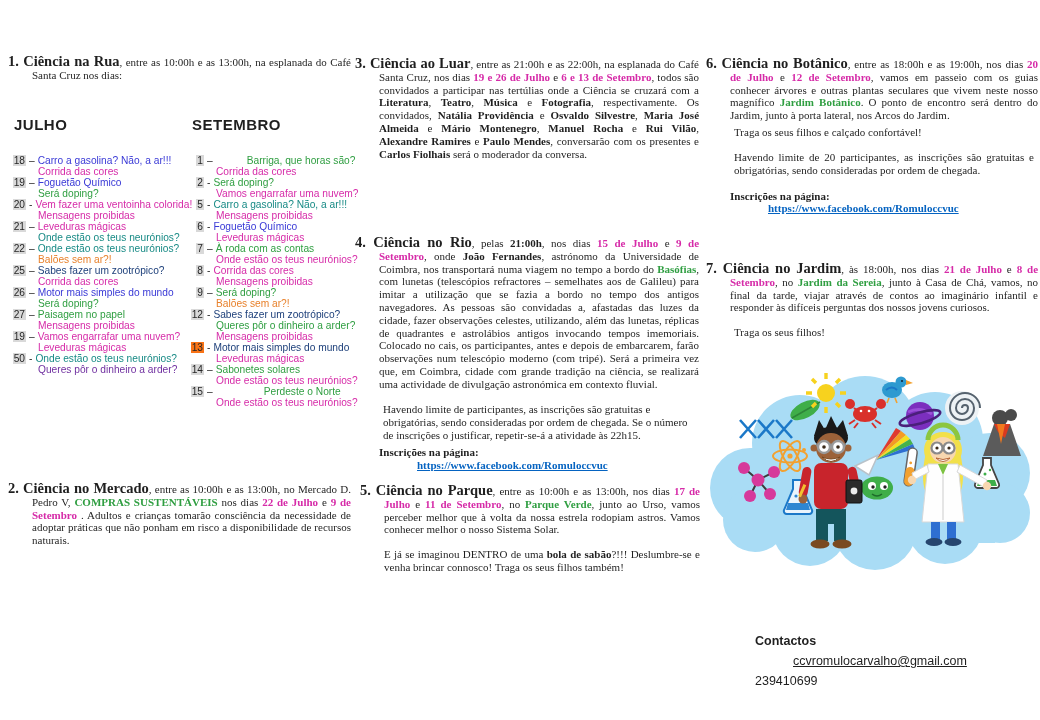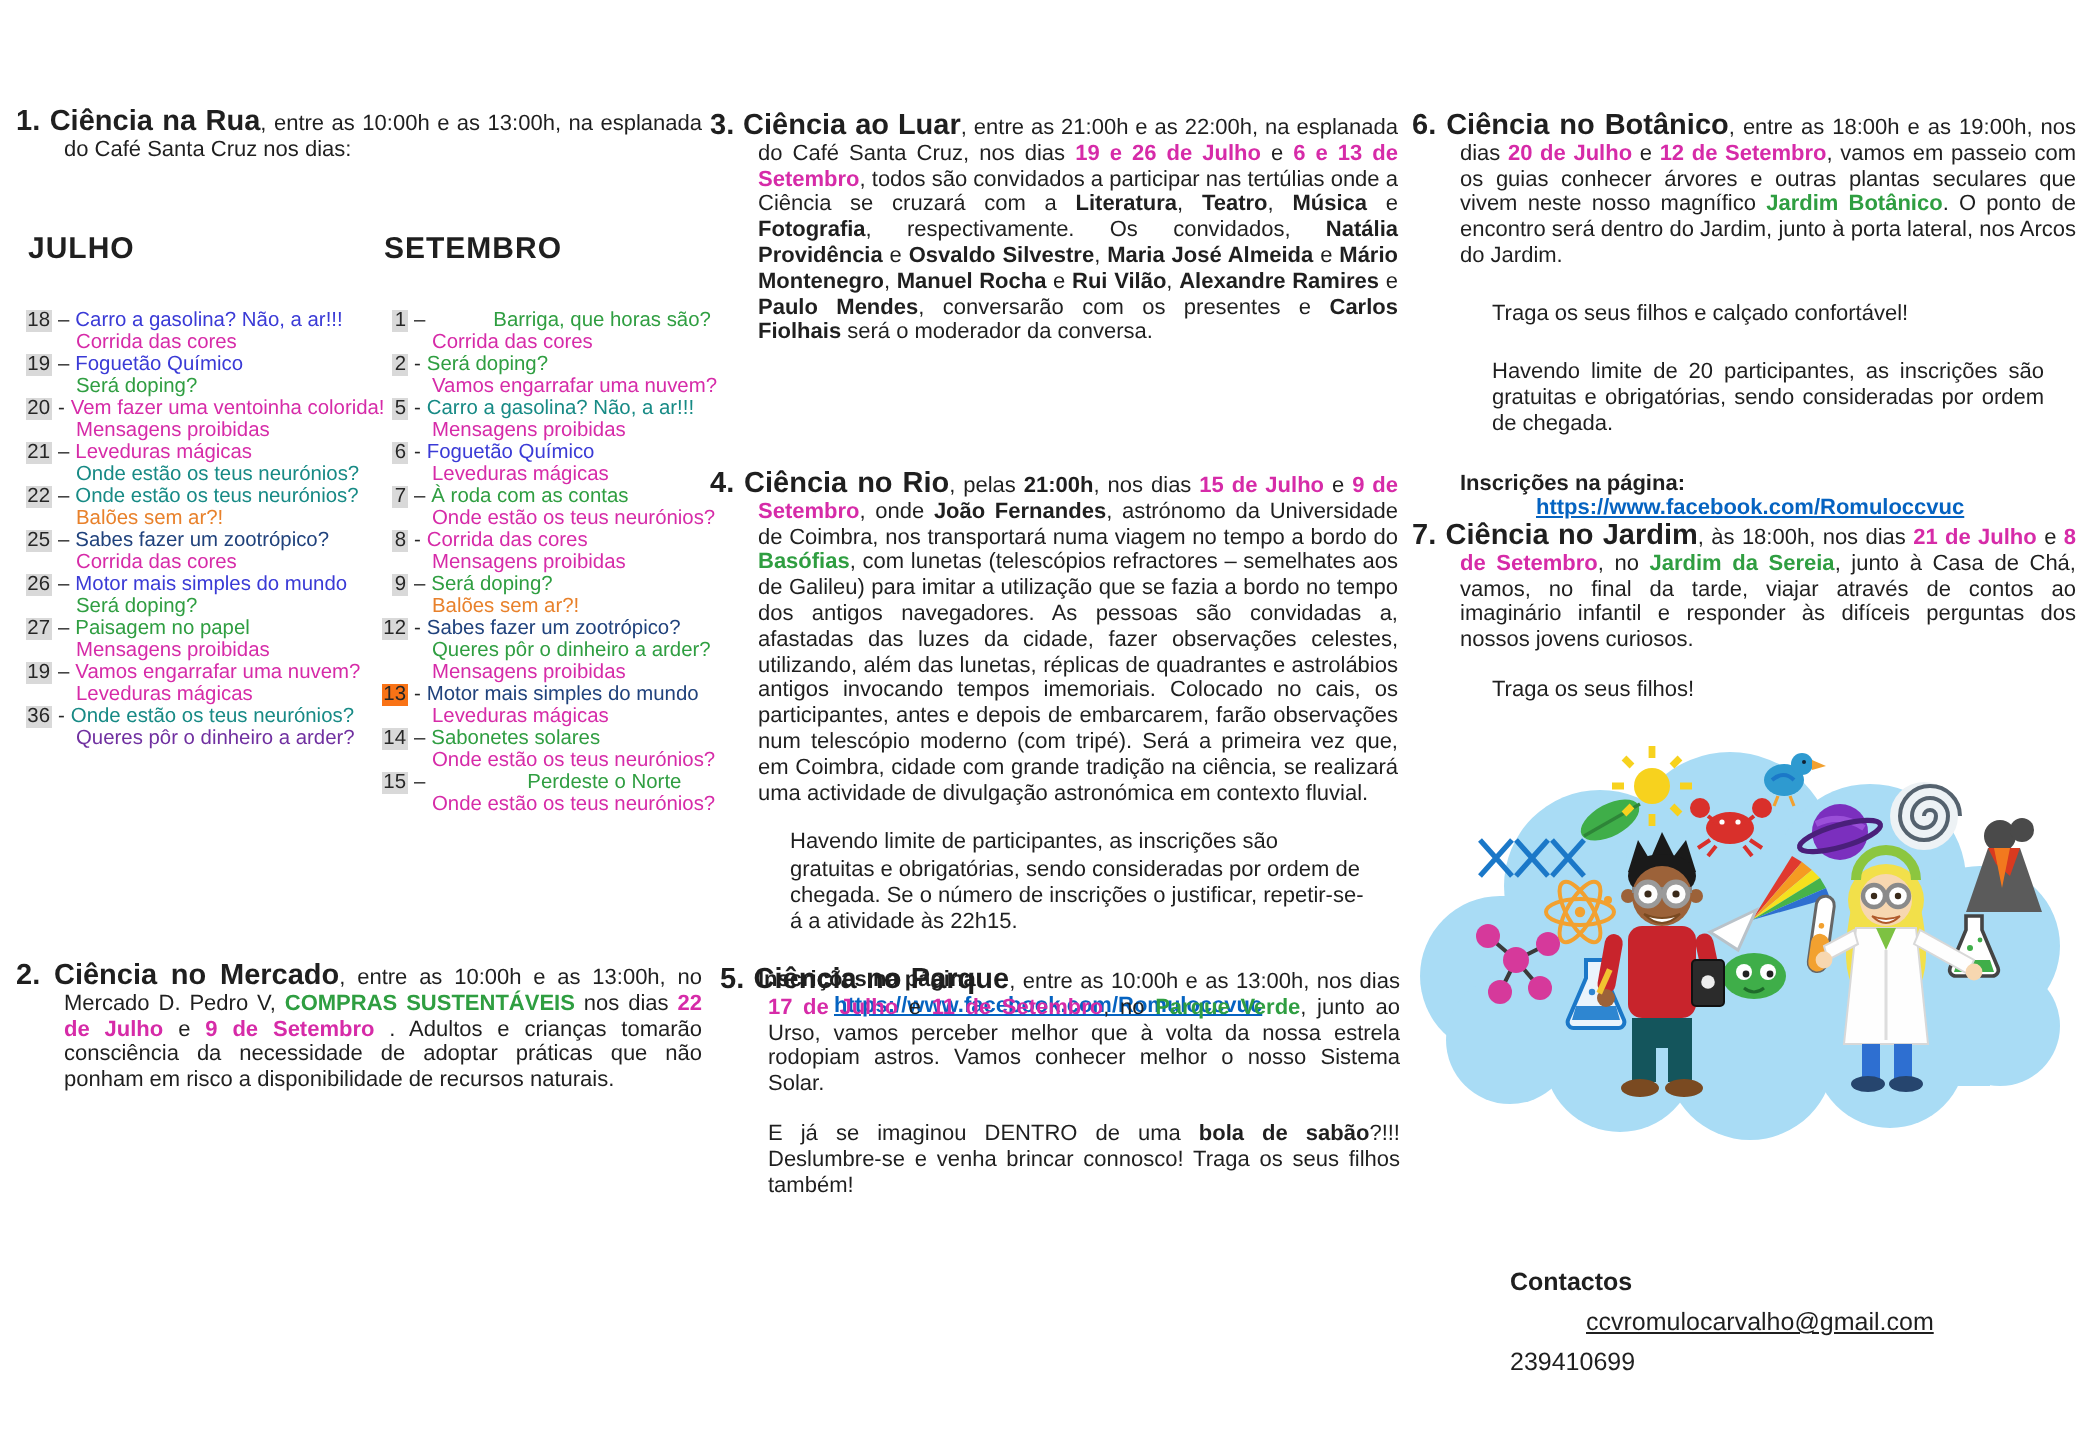--- a/index.html
+++ b/index.html
@@ -1,23 +1,23 @@
 <!DOCTYPE html>
 <html><head>
 <meta charset="utf-8">
 <style>
   html,body{margin:0;padding:0;background:#ffffff;}
   .page{position:relative;width:1040px;height:720px;background:#fff;overflow:hidden;
         font-family:"Liberation Sans",sans-serif;color:#1f1f1f;}
-  .section{position:absolute;padding-left:24px;box-sizing:border-box;}
+  .section{position:absolute;padding-left:24px;box-sizing:border-box;font-family:Liberation Serif, serif;}
   .rich{font-size:11px;line-height:12.8px;text-align:justify;margin:0;}
   .rich.head{text-indent:-24px;}
   .rich .b{font-weight:bold;}
   .rich .big{font-size:14.5px;font-weight:bold;}
-  .plain{font-size:11px;line-height:13.2px;margin:16px;}
+  .plain{font-size:11px;line-height:13.2px;margin:4px;}
   .gap{margin-top:12px;}
   a.link{text-decoration:underline;cursor:pointer;padding-left:38px;}
   
   .lists{position:absolute;display:flex;}
   .month-h{font-size:15px;font-weight:bold;letter-spacing:.5px;margin:0 0 22px 4px;}
   .evrow{font-size:10.2px;line-height:11px;white-space:nowrap;}
   .evrow.sub{padding-left:28px;}
   .daybox{display:inline-block;width:16px;text-align:right;}
   .day{padding:0 1px;font-weight:normal;color:#262626;}
   .dash{padding:0 3px;color:#262626;}
@@ -69,21 +69,21 @@
           </div>
           <div>
             <div class="evrow"><span class="daybox"><span class="day" style="background: rgb(217, 217, 217);">27</span></span><span class="dash">–</span><span style="color: rgb(47, 158, 65);">Paisagem no papel</span></div>
             <div class="evrow sub"><span style="color: rgb(214, 43, 168);">Mensagens proibidas</span></div>
           </div>
           <div>
             <div class="evrow"><span class="daybox"><span class="day" style="background: rgb(217, 217, 217);">19</span></span><span class="dash">–</span><span style="color: rgb(214, 43, 168);">Vamos engarrafar uma nuvem?</span></div>
             <div class="evrow sub"><span style="color: rgb(214, 43, 168);">Leveduras mágicas</span></div>
           </div>
           <div>
-            <div class="evrow"><span class="daybox"><span class="day" style="background: rgb(217, 217, 217);">36</span></span><span class="dash">-</span><span style="color: rgb(23, 138, 133);">Onde estão os teus neurónios?</span></div>
+            <div class="evrow"><span class="daybox"><span class="day" style="background: rgb(217, 217, 217);">50</span></span><span class="dash">-</span><span style="color: rgb(23, 138, 133);">Onde estão os teus neurónios?</span></div>
             <div class="evrow sub"><span style="color: rgb(112, 48, 160);">Queres pôr o dinheiro a arder?</span></div>
           </div>
         </div>
     </div>
     <div style="width:165px;margin-left:4px;">
       <div class="month-h">SETEMBRO</div>
       <div>
           <div>
             <div class="evrow"><span class="daybox"><span class="day" style="background: rgb(217, 217, 217);">1</span></span><span class="dash">–</span><span style="color: rgb(47, 158, 65); margin-left: 31px;">Barriga, que horas são?</span></div>
             <div class="evrow sub"><span style="color: rgb(214, 43, 168);">Corrida das cores</span></div>

